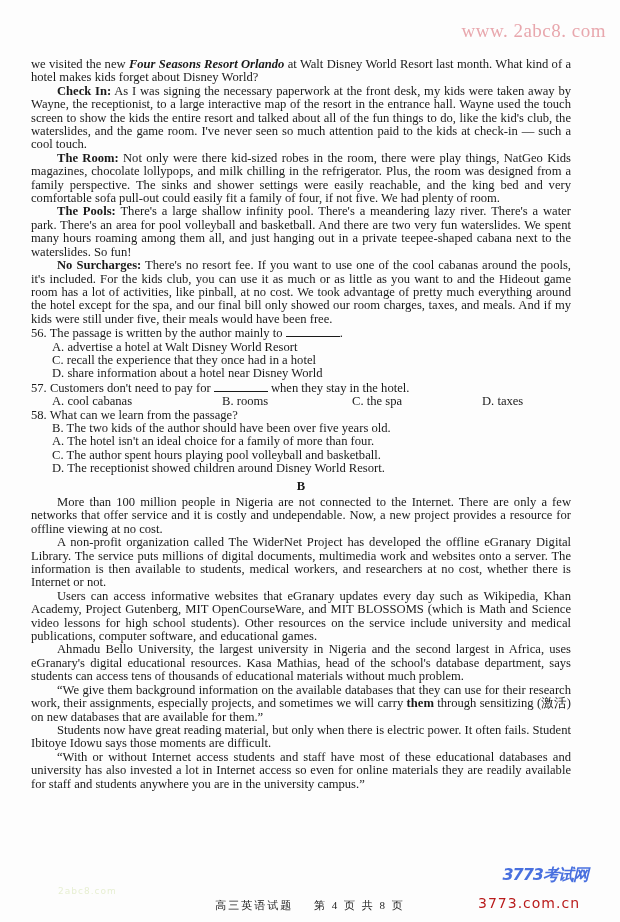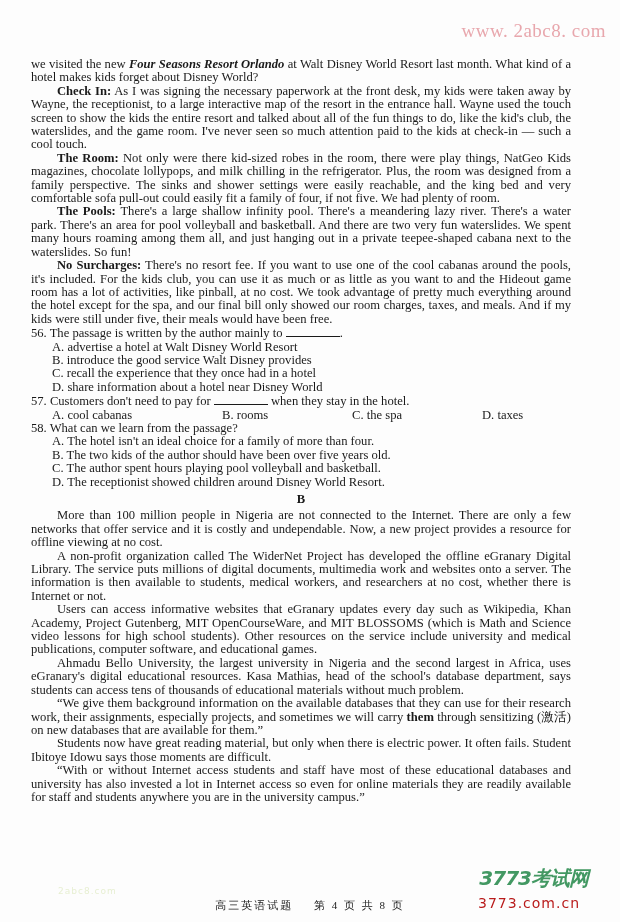--- a/index.html
+++ b/index.html
@@ -33,21 +33,21 @@
   .blank { display: inline-block; width: 54px; border-bottom: 1px solid #1a1a1a; height: 10px; vertical-align: baseline; }
   .underline-bold { font-weight: bold; }
   .footer {
     position: absolute; left: 0; right: 0; top: 898px;
     text-align: center; font-size: 11px; letter-spacing: 2px; color: #222;
   }
   .footer span { margin: 0 8px; }
   .logo-3773 {
     position: absolute; right: 32px; top: 865px;
     font-family: "DejaVu Sans", sans-serif; font-style: italic; font-weight: bold;
-    font-size: 20px; color: #15803d; opacity: 0.8; letter-spacing: -1px;
+    font-size: 16px; color: #1d4ed8; opacity: 0.8; letter-spacing: -1px;
   }
   .logo-3773-url {
     position: absolute; right: 40px; top: 895px;
     font-family: "DejaVu Sans", sans-serif; font-size: 14px; color: #b91c1c; letter-spacing: 1px;
   }
   .logo-faint {
     position: absolute; left: 58px; top: 886px;
     font-family: "DejaVu Sans", sans-serif; font-size: 9px; color: #e7efd2; letter-spacing: 1px;
   }
 </style>
@@ -60,35 +60,34 @@
 
   <p class="para noindent"><span>we visited the new </span><b><i>Four Seasons Resort Orlando</i></b><span> at Walt Disney World Resort last month. What kind of a hotel makes kids forget about Disney World?</span></p>
 
   <p class="para"><b>Check In:</b><span> As I was signing the necessary paperwork at the front desk, my kids were taken away by Wayne, the receptionist, to a large interactive map of the resort in the entrance hall. Wayne used the touch screen to show the kids the entire resort and talked about all of the fun things to do, like the kid's club, the waterslides, and the game room. I've never seen so much attention paid to the kids at check-in — such a cool touch.</span></p>
   <p class="para"><b>The Room:</b><span> Not only were there kid-sized robes in the room, there were play things, NatGeo Kids magazines, chocolate lollypops, and milk chilling in the refrigerator. Plus, the room was designed from a family perspective. The sinks and shower settings were easily reachable, and the king bed and very comfortable sofa pull-out could easily fit a family of four, if not five. We had plenty of room.</span></p>
   <p class="para"><b>The Pools:</b><span> There's a large shallow infinity pool. There's a meandering lazy river. There's a water park. There's an area for pool volleyball and basketball. And there are two very fun waterslides. We spent many hours roaming among them all, and just hanging out in a private teepee-shaped cabana next to the waterslides. So fun!</span></p>
   <p class="para"><b>No Surcharges:</b><span> There's no resort fee. If you want to use one of the cool cabanas around the pools, it's included. For the kids club, you can use it as much or as little as you want to and the Hideout game room has a lot of activities, like pinball, at no cost. We took advantage of pretty much everything around the hotel except for the spa, and our final bill only showed our room charges, taxes, and meals. And if my kids were still under five, their meals would have been free.</span></p>
 
   <p class="q"><span>56.</span> <span>The passage is written by the author mainly to </span><span class="blank"></span><span>.</span></p>
   <p class="opt">A. advertise a hotel at Walt Disney World Resort</p>
-  <p class="opt">B. introduce the good service Walt Disney provides</p>
   <p class="opt">C. recall the experience that they once had in a hotel</p>
   <p class="opt">D. share information about a hotel near Disney World</p>
 
   <p class="q"><span>57.</span> <span>Customers don't need to pay for </span><span class="blank"></span><span> when they stay in the hotel.</span></p>
   <div class="opt-row">
     <span>A. cool cabanas</span>
     <span>B. rooms</span>
     <span>C. the spa</span>
     <span>D. taxes</span>
   </div>
 
   <p class="q"><span>58.</span> <span>What can we learn from the passage?</span></p>
+  <p class="opt">B. The two kids of the author should have been over five years old.</p>
   <p class="opt">A. The hotel isn't an ideal choice for a family of more than four.</p>
-  <p class="opt">B. The two kids of the author should have been over five years old.</p>
   <p class="opt">C. The author spent hours playing pool volleyball and basketball.</p>
   <p class="opt">D. The receptionist showed children around Disney World Resort.</p>
 
   <div class="section-title">B</div>
   <p class="para">More than 100 million people in Nigeria are not connected to the Internet. There are only a few networks that offer service and it is costly and undependable. Now, a new project provides a resource for offline viewing at no cost.</p>
   <p class="para">A non-profit organization called The WiderNet Project has developed the offline eGranary Digital Library. The service puts millions of digital documents, multimedia work and websites onto a server. The information is then available to students, medical workers, and researchers at no cost, whether there is Internet or not.</p>
   <p class="para">Users can access informative websites that eGranary updates every day such as Wikipedia, Khan Academy, Project Gutenberg, MIT OpenCourseWare, and MIT BLOSSOMS (which is Math and Science video lessons for high school students). Other resources on the service include university and medical publications, computer software, and educational games.</p>
   <p class="para">Ahmadu Bello University, the largest university in Nigeria and the second largest in Africa, uses eGranary's digital educational resources. Kasa Mathias, head of the school's database department, says students can access tens of thousands of educational materials without much problem.</p>
   <p class="para"><span>“We give them background information on the available databases that they can use for their research work, their assignments, especially projects, and sometimes we will carry </span><span class="underline-bold">them</span><span> through sensitizing (激活) on new databases that are available for them.”</span></p>
   <p class="para">Students now have great reading material, but only when there is electric power. It often fails. Student Ibitoye Idowu says those moments are difficult.</p>

